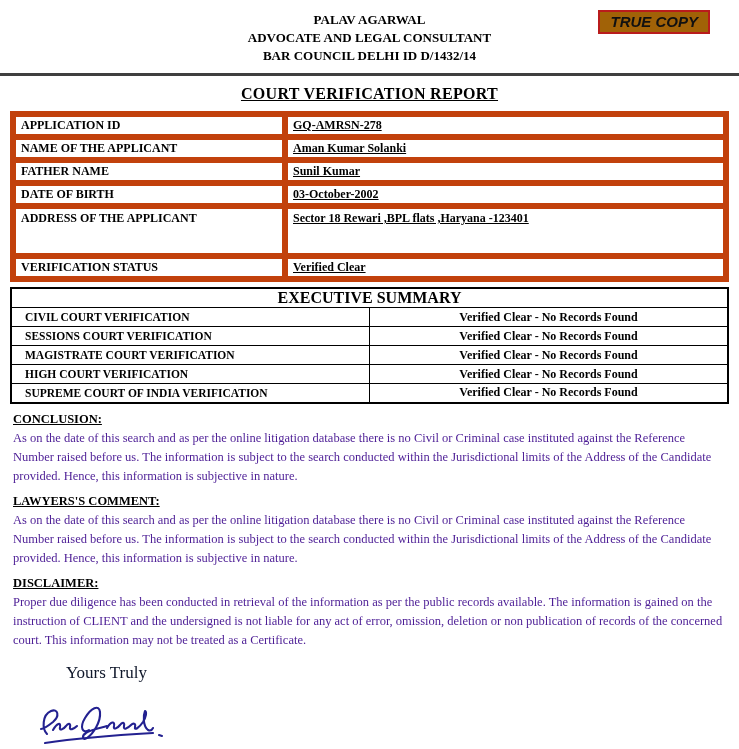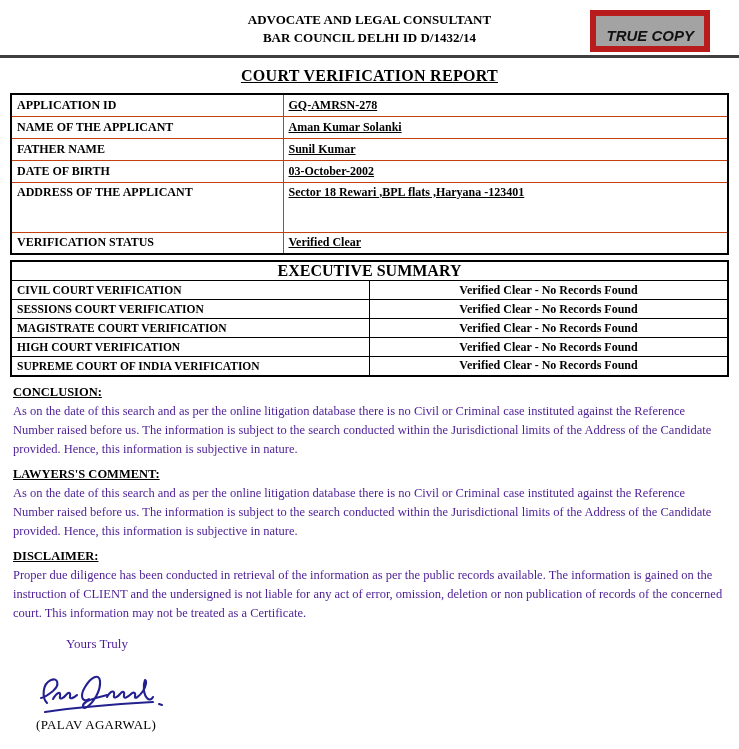--- a/index.html
+++ b/index.html
@@ -10,65 +10,66 @@
     color:#000;
     position:relative;
     overflow:hidden;
   }
   .page { position:relative; width:739px; height:749px; }
 
   
   .letterhead { padding-top:11px; text-align:center; font-weight:bold; font-size:13px; line-height:18px; }
   .stamp {
     position:absolute; top:10px; right:29px;
-    border:6px solid #b91c1c; padding:11px 10px 2px;
+    border:2px solid #b91c1c; padding:1px 10px 2px;
     font-family:"Liberation Sans", sans-serif;
     font-style:italic; font-weight:bold; font-size:15px; color:#111;
-    background:#a3a3a3;
+    background:#a16207;
   }
   .rule { margin-top:8px; height:3px; background:#3f3f3f; width:739px; }
 
   .title-wrap { margin-top:9px; text-align:center; }
   .title { font-weight:bold; font-size:16px; text-decoration:underline; letter-spacing:0.3px; }
 
   
   table { border-collapse:collapse; table-layout:fixed; width:719px; margin-left:10px; }
   .details { margin-top:8px; border:2px solid #000; }
-  .details td { border:1px solid #c2410c; font-weight:bold; padding:1px 5px; vertical-align:middle; }
+  .details td { border:6px solid #c2410c; font-weight:bold; padding:1px 5px; vertical-align:middle; }
   .details tr { height:22px; }
   .details tr.tall { height:50px; }
   .details tr.tall td { vertical-align:top; padding-top:2px; }
   td.lab { width:272px; font-size:12px; }
   td.val { font-size:12px;text-decoration:underline; }
 
   .summary { margin-top:5px; border:2px solid #000; }
   .summary th { border:1px solid #000; font-size:16px; font-weight:bold; text-align:center; height:18px; }
-  .summary td { border:1px solid #000; font-weight:bold; padding:1px 5px;margin-left:16px; }
+  .summary td { border:1px solid #000; font-weight:bold; padding:1px 13px;margin-left:16px; }
   .summary tr { height:19px; }
   .summary td.cval { text-align:center; font-size:12px; }
   .summary td.lab { font-size:11.5px; }
 
   
   .section { margin:5px 16px 0 13px; }
   .sec-h { display:inline-block; font-size:12.5px; font-weight:bold; text-decoration:underline; line-height:15px; margin-bottom:2px; }
   .sec-p { font-size:12.5px; line-height:19px; text-align:left; color:#4c1d95; }
 
   
-  .closing { margin:13px 0 18px 66px; font-size:13px; color:#4c1d95; }
+  .closing { margin:13px 0 18px 66px; font-size:17px; color:#0f172a; }
   .sig-wrap { margin:2px 0 0 33px; height:46px; }
   .sig-name { margin:1px 0 0 36px; font-size:13px; letter-spacing:0.3px; }
 </style>
 </head>
 <body>
 
 <div class="page">
 
   <div class="stamp">TRUE COPY</div>
 
   <div class="letterhead">
+    <div>PALAV AGARWAL</div>
     <div>ADVOCATE AND LEGAL CONSULTANT</div>
     <div>BAR COUNCIL DELHI ID D/1432/14</div>
   </div>
 
   <div class="rule"></div>
 
   <div class="title-wrap">
     <span class="title">COURT VERIFICATION REPORT</span>
   </div>
 

